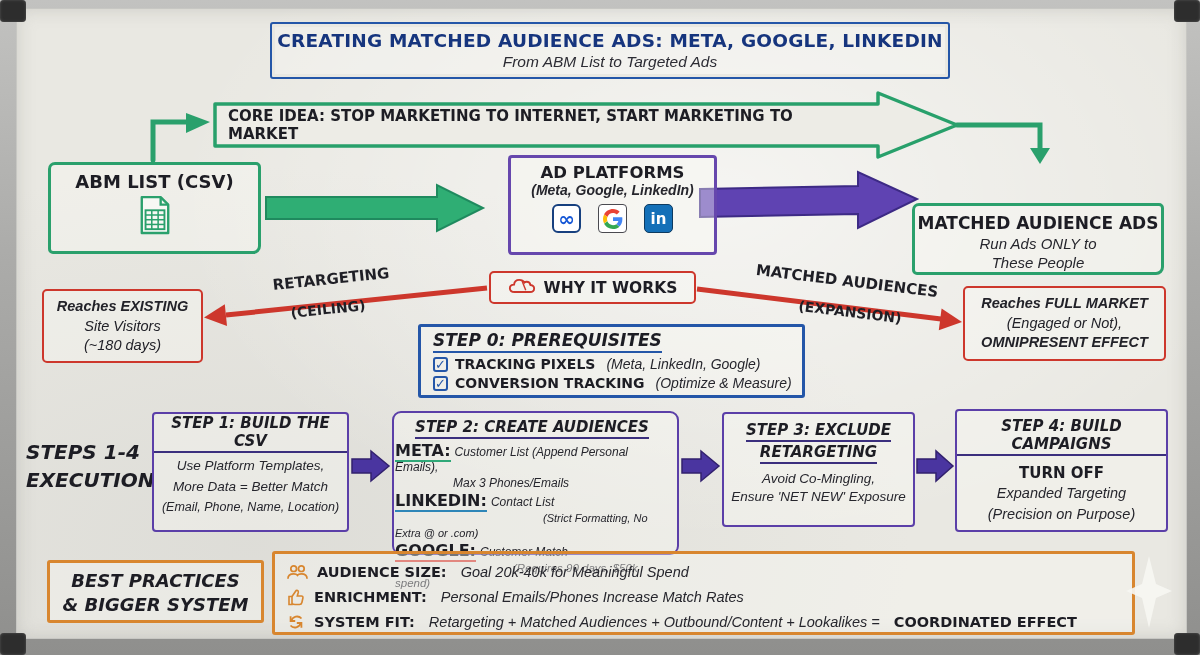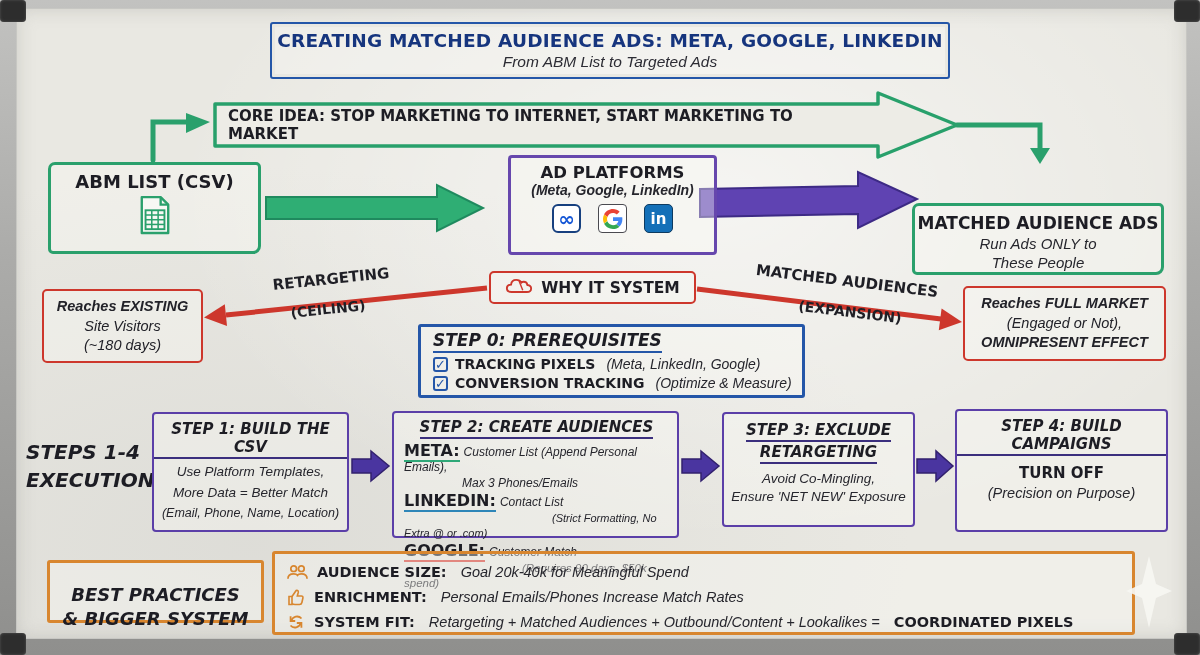--- a/index.html
+++ b/index.html
@@ -75,44 +75,44 @@
     font-size:13px;line-height:11px;text-align:center;font-weight:700;flex:0 0 auto;}
   .chk-label{font-size:14px;font-weight:700;color:#1d1d24;}
   .chk-detail{font-size:14px;color:#26262d;margin-left:4px;}
 
   .exec{left:26px;top:438px;width:124px;text-align:left;font-size:20px;font-weight:700;font-style:italic;
     color:#1d1d24;line-height:1.4;}
 
   .stepbox{border:2.5px solid #5b3fa8;border-radius:4px;background:rgba(250,250,246,.4);}
   .step-title{font-size:15px;font-weight:700;font-style:italic;color:#1d1d24;display:inline-block;
     border-bottom:2px solid #3b2f7e;padding-bottom:1px;}
-  .step1{left:152px;top:412px;width:197px;height:120px;text-align:center;padding-top:6px;}
+  .step1{left:152px;top:412px;width:197px;height:120px;text-align:center;}
   .s1-l{font-size:13.5px;color:#26262d;margin-top:5px;line-height:1.2;}
   .s1-l.small{font-size:12.5px;}
 
-  .step2{left:392px;top:411px;width:287px;height:127px;padding:4px 8px 0 10px;text-align:center;}
+  .step2{left:392px;top:411px;width:287px;height:144px;padding:4px 8px 0 1px;text-align:center;border-radius:9px;}
   .s2-body{text-align:left;margin-top:2px;}
   .p-row{font-size:12px;line-height:1.2;color:#26262d;margin-top:1px;}
   .p-name{font-weight:700;font-style:normal;font-family:"DejaVu Sans",sans-serif;color:#1d1d24;border-bottom:2px solid;padding-bottom:0px;margin-right:4px;font-size:16px;}
   .u-green{border-color:#2fa878;}
   .u-blue{border-color:#2e86b8;}
   .u-red{border-color:#d23b31;}
   .ind-a{margin-left:58px;}
   .ind-b{margin-left:148px;font-size:11px;}
   .ind-c{margin-left:118px;font-size:11.5px;}
 
   .step3{left:722px;top:412px;width:193px;height:115px;text-align:center;padding-top:6px;}
   .s3-l{font-size:13.5px;color:#26262d;margin-top:6px;line-height:1.3;}
 
   .step4{left:955px;top:409px;width:213px;height:123px;text-align:center;padding-top:6px;}
   .s4-strong{font-size:15px;font-weight:700;color:#1d1d24;margin-top:8px;}
   .s4-l{font-size:14.5px;color:#26262d;margin-top:2px;line-height:1.3;}
 
   .obox{border:3px solid #d8862f;border-radius:3px;background:rgba(250,250,246,.4);}
-  .best-label{left:47px;top:560px;width:217px;height:63px;text-align:center;padding-top:20px;
+  .best-label{left:47px;top:560px;width:217px;height:63px;text-align:center;padding-top:6px;
     font-size:18px;font-weight:700;font-style:italic;color:#1d1d24;line-height:1.35;}
   .best-box{left:272px;top:551px;width:863px;height:84px;padding:5px 10px 17px 12px;}
   .b-row{display:flex;align-items:center;gap:9px;height:25px;}
   .b-ico{flex:0 0 auto;display:flex;align-items:center;}
   .b-label{font-size:14.5px;font-weight:700;color:#1d1d24;white-space:nowrap;}
   .b-text{font-size:14.5px;color:#26262d;white-space:nowrap;margin-left:5px;}
   .b-suffix{font-size:14.5px;font-weight:700;color:#1d1d24;white-space:nowrap;margin-left:5px;}
 </style>
 </head>
 <body>
@@ -203,21 +203,21 @@
     </div>
   </div>
 
   <div class="abs rbox why">
     <span>
       <svg width="28" height="19" viewBox="0 0 30 20">
         <path d="M7 17 q-5 0 -5-4 q0-4 4.5-4 q0.5-5 5.5-5 q4 0 5.5 3 q1-1 2.5-1 q3.5 0 4 3.5 q4 0.5 4 3.7 q0 3.8-4.5 3.8 z" fill="none" stroke="#cd372c" stroke-width="2"></path>
         <line x1="15" y1="5" x2="19" y2="15" stroke="#cd372c" stroke-width="1.5"></line>
       </svg>
     </span>
-    <span class="why-label">WHY IT SYSTEM</span>
+    <span class="why-label">WHY IT WORKS</span>
   </div>
 
   <div class="abs arrow-lbl lbl-retarget">RETARGETING</div>
   <div class="abs arrow-lbl lbl-ceiling">(CEILING)</div>
   <div class="abs arrow-lbl lbl-matched">MATCHED AUDIENCES</div>
   <div class="abs arrow-lbl lbl-expansion">(EXPANSION)</div>
 
   <div class="abs rbox red-left hand">
     <div class="rline b">Reaches EXISTING</div>
     <div class="rline">Site Visitors</div>
@@ -277,20 +277,21 @@
   <div class="abs stepbox step3">
     <div><span class="step-title">STEP 3: EXCLUDE</span></div>
     <div><span class="step-title">RETARGETING</span></div>
     <div class="s3-l hand">Avoid Co-Mingling,</div>
     <div class="s3-l hand" style="margin-top:0;">Ensure 'NET NEW' Exposure</div>
   </div>
 
   <div class="abs stepbox step4">
     <span class="step-title">STEP 4: BUILD CAMPAIGNS</span>
     <div class="s4-strong">TURN OFF</div>
+    <div class="s4-l hand">Expanded Targeting</div>
     <div class="s4-l hand">(Precision on Purpose)</div>
   </div>
 
   <div class="abs obox best-label">
     <div>BEST PRACTICES</div>
     <div>&amp; BIGGER SYSTEM</div>
   </div>
 
   <div class="abs obox best-box">
     <div class="b-row">
@@ -318,20 +319,20 @@
       <span class="b-ico">
         <svg width="18" height="18" viewBox="0 0 18 18">
           <path d="M14.5 5.5 A6 6 0 0 0 4.3 7.8" fill="none" stroke="#d8862f" stroke-width="1.8"></path>
           <polyline points="3.6,3.2 3.6,8 8.2,8" fill="none" stroke="#d8862f" stroke-width="1.8"></polyline>
           <path d="M3.5 12.5 A6 6 0 0 0 13.7 10.2" fill="none" stroke="#d8862f" stroke-width="1.8"></path>
           <polyline points="14.4,14.8 14.4,10 9.8,10" fill="none" stroke="#d8862f" stroke-width="1.8"></polyline>
         </svg>
       </span>
       <span class="b-label">SYSTEM FIT:</span>
       <span class="b-text hand">Retargeting + Matched Audiences + Outbound/Content + Lookalikes =</span>
-      <span class="b-suffix">COORDINATED PIXELS</span>
+      <span class="b-suffix">COORDINATED EFFECT</span>
     </div>
   </div>
 
   <svg class="sparkle" width="70" height="90" viewBox="0 0 70 90">
     <polygon points="35,8 42,36 58,43 42,50 35,80 28,50 12,43 28,36" fill="#f6f6f2" opacity="0.92"></polygon>
   </svg>
 </div>
 
 </body></html>

